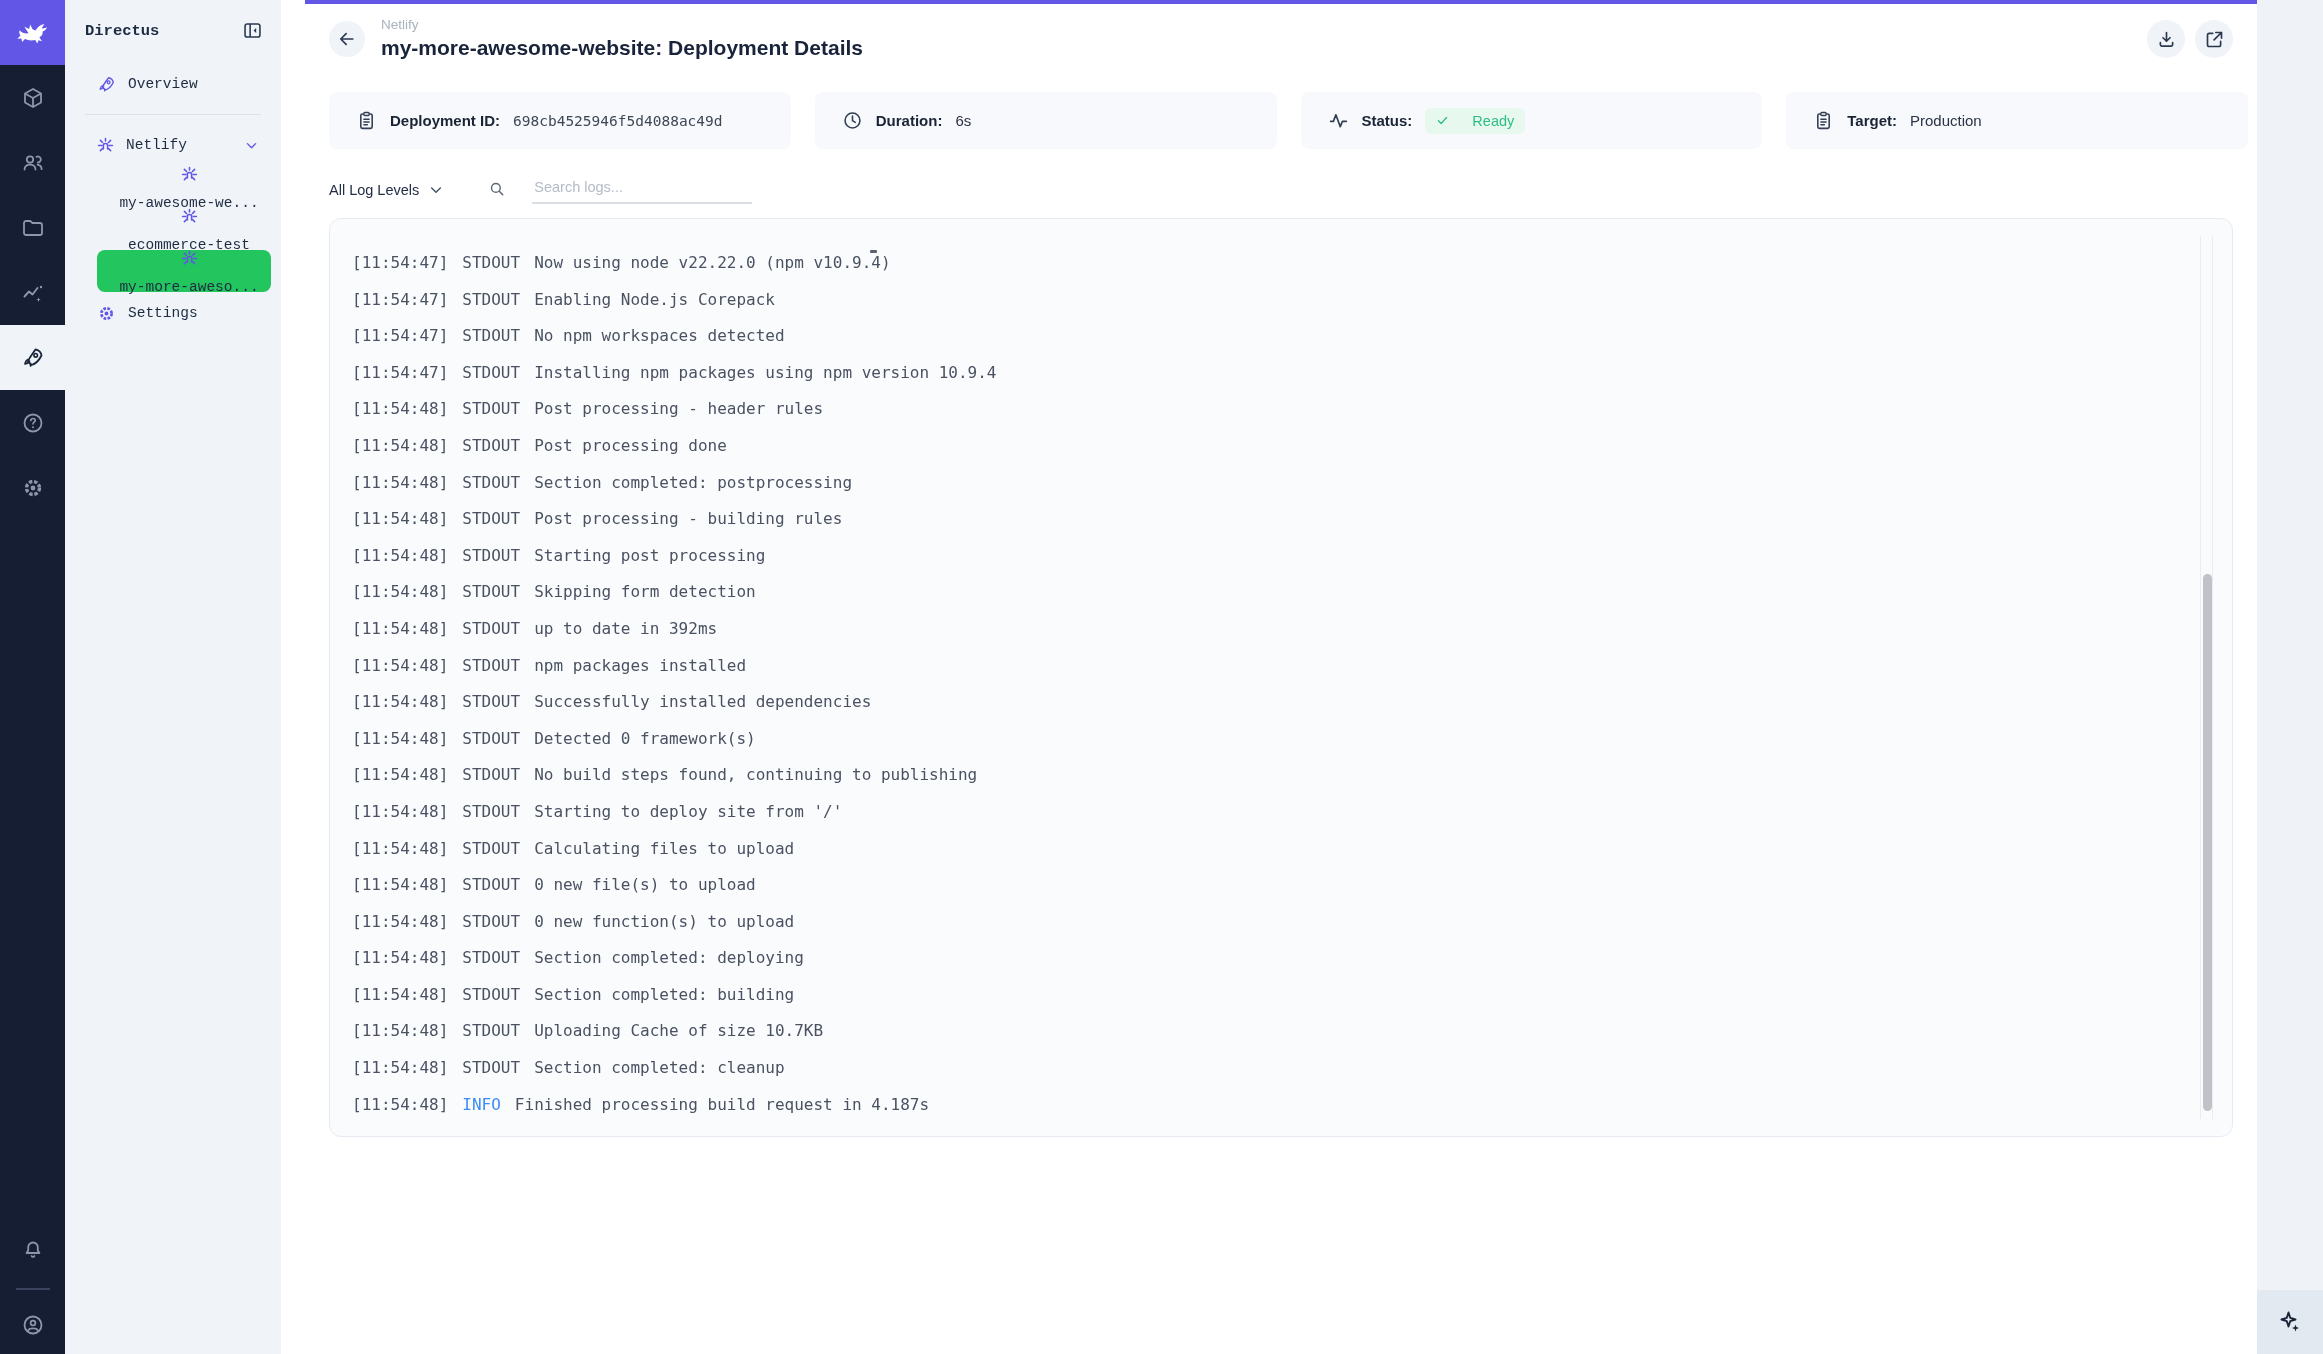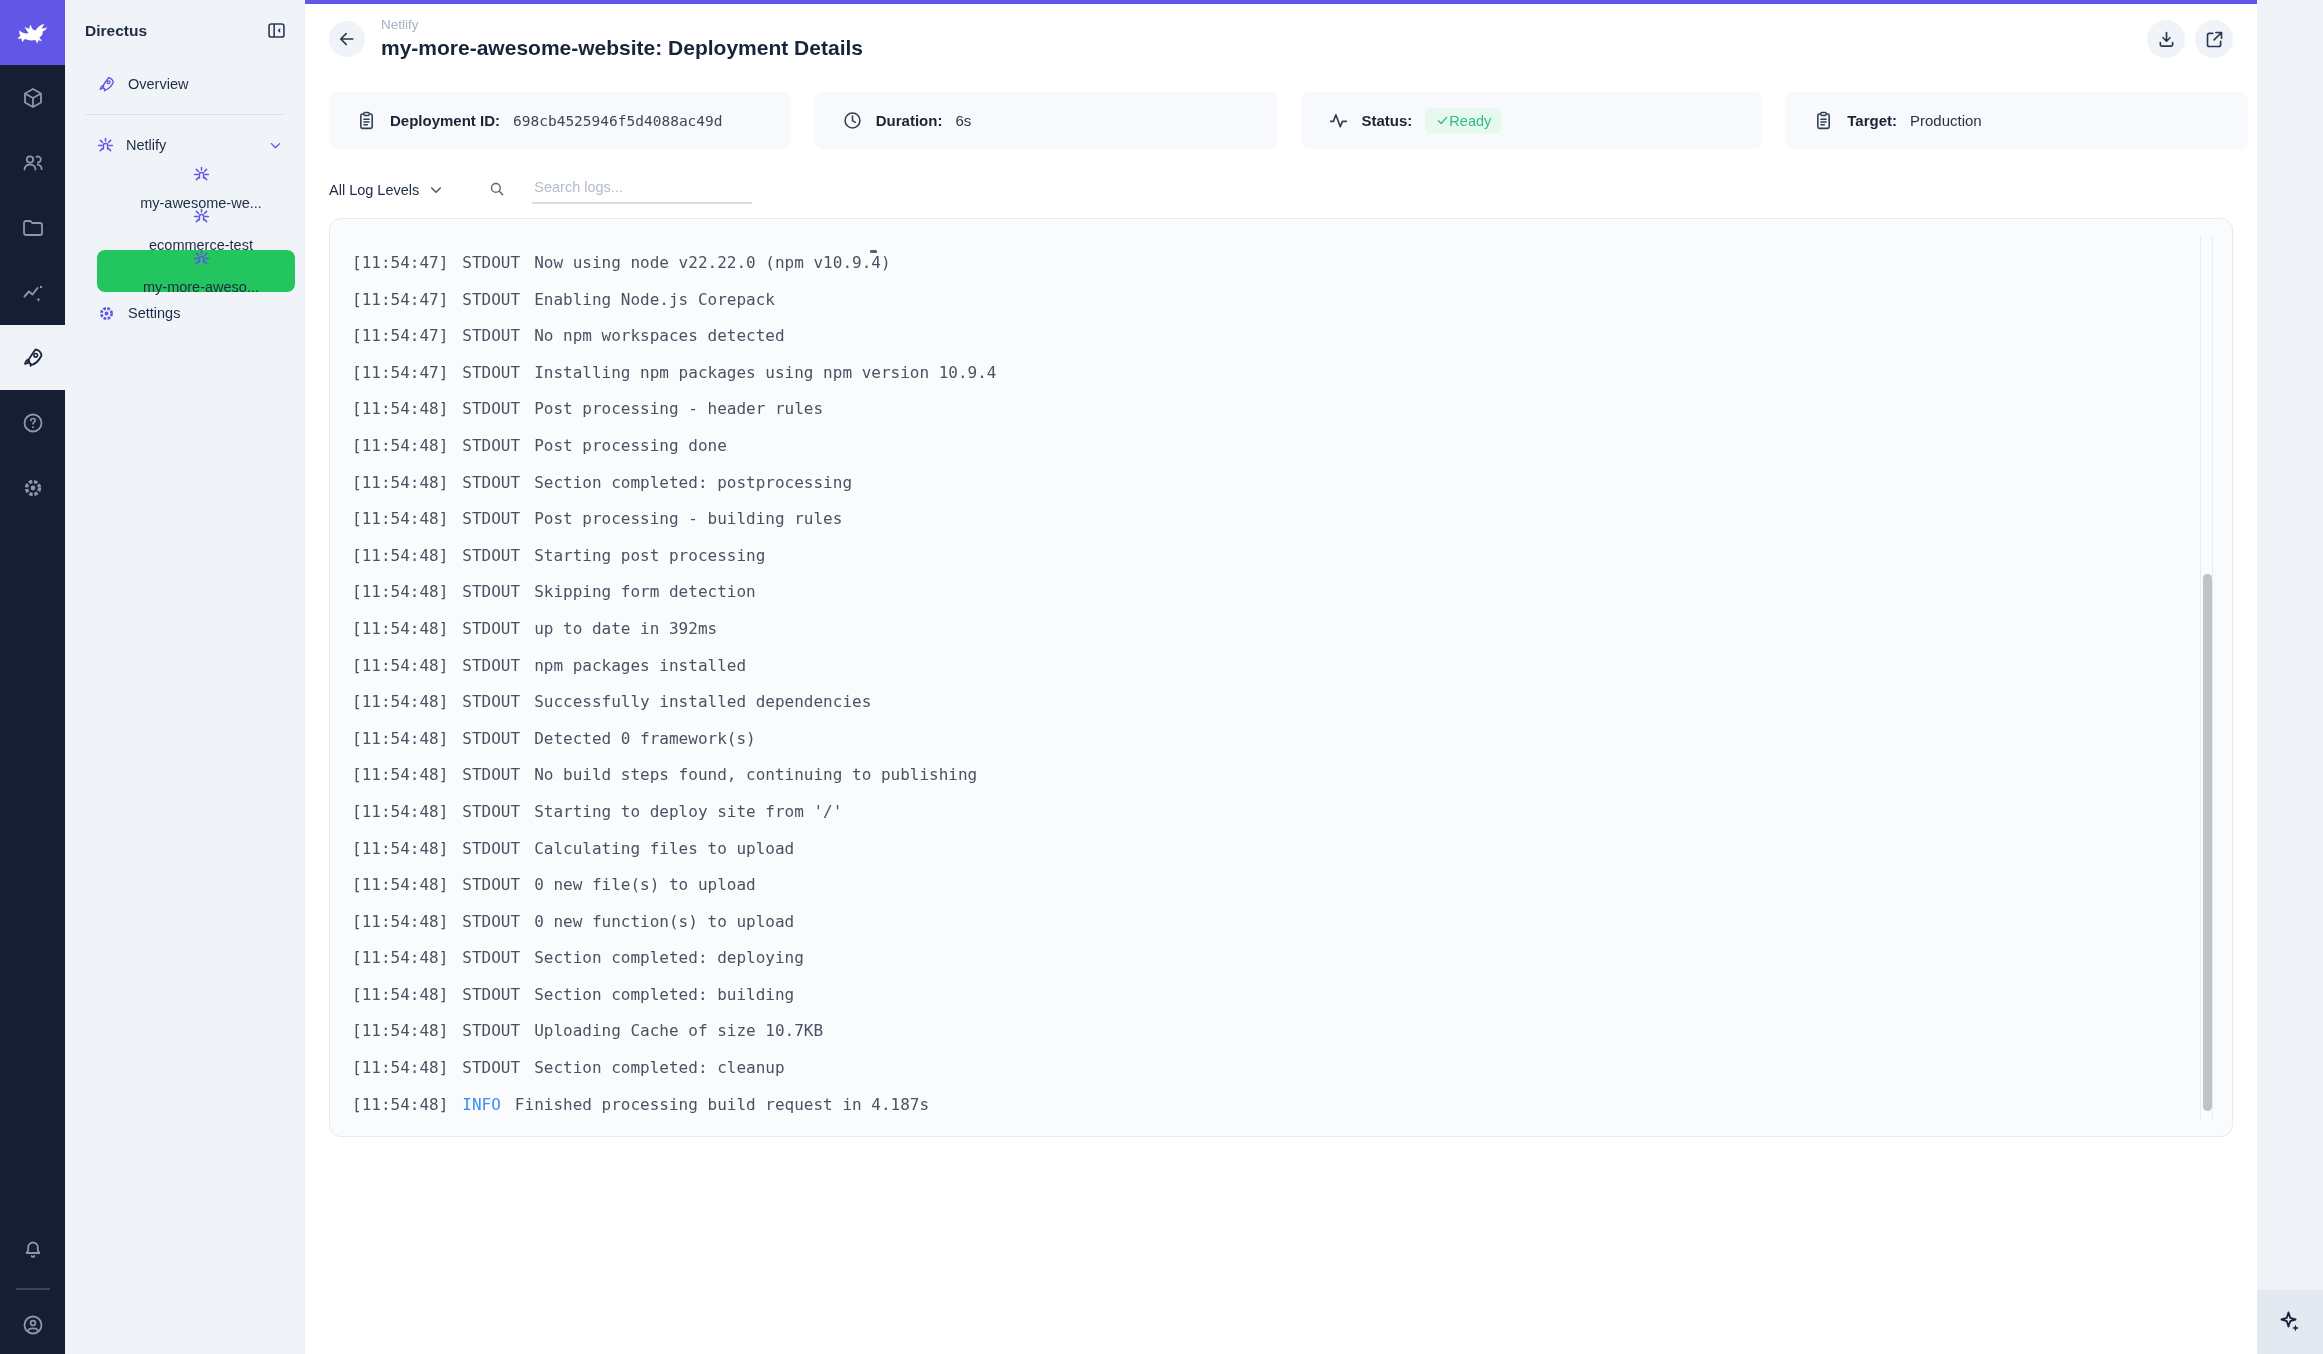--- a/index.html
+++ b/index.html
@@ -17,21 +17,21 @@
 
   
   .module-bar{position:absolute;left:0;top:0;width:65px;height:1354px;background:#151E33;z-index:3;}
   .logo-tile{width:65px;height:65px;background:var(--brand-purple);display:flex;align-items:center;justify-content:center;}
   .module-tile{width:65px;height:65px;display:flex;align-items:center;justify-content:center;color:#8C97AB;cursor:pointer;}
   .module-tile.active{background:#F0F4F9;color:#1B2539;}
   .module-bottom{position:absolute;bottom:0;left:0;width:65px;display:flex;flex-direction:column;align-items:center;}
   .module-divider{width:34px;height:2px;background:#3A445C;margin:6px 0;}
 
   
-  .sidebar{position:absolute;left:65px;top:0;width:240px;height:1354px;background:#F0F4F9;z-index:2;}
+  .sidebar{position:absolute;left:65px;top:0;width:216px;height:1354px;background:#F0F4F9;z-index:2;font-family:Liberation Mono, monospace;}
   .sidebar-header{display:flex;align-items:center;justify-content:space-between;padding:20px 18px 14px 20px;}
   .sidebar-title{font-size:15.5px;font-weight:700;color:#1E2C42;}
   .collapse-btn{color:#2A3850;cursor:pointer;}
   .nav{padding-top:8px;}
   .nav-item{display:flex;align-items:center;height:42px;margin:0 10px;padding-left:22px;border-radius:8px;
             font-size:14.5px;font-weight:500;color:#1E2C42;cursor:pointer;gap:12px;}
   .nav-item.sub{margin-left:32px;padding-left:10px;flex-direction:column;}
   .nav-item.selected{background:#22c55e;}
   .nav-item.divider{height:1px;min-height:1px;background:#DCE2EA;margin:9px 20px;padding:0;border-radius:0;cursor:default;}
   .nav-item .nav-ico{color:var(--brand-purple);flex:0 0 auto;display:flex;}
@@ -51,21 +51,21 @@
   .header-actions{margin-left:auto;display:flex;gap:10px;}
   .action-btn{width:38px;height:38px;border-radius:50%;background:#F0F3F8;display:flex;align-items:center;justify-content:center;color:#2B3950;cursor:pointer;}
 
   
   .cards{position:absolute;top:88px;left:24px;right:9px;display:flex;gap:24px;}
   .card{flex:1;height:57px;background:#F7F9FC;border-radius:8px;display:flex;align-items:center;padding:0 27px;gap:13px;}
   .card-ico{color:#333F52;flex:0 0 auto;display:flex;}
   .card-label{font-size:15px;font-weight:600;color:#1B2435;}
   .card-value{font-size:15px;color:#2A3345;}
   .card-value.mono{font-family:"DejaVu Sans Mono",monospace;font-size:14.5px;color:#3F4756;}
-  .badge{display:inline-flex;align-items:center;gap:0;background:#E7F8EF;color:var(--status-green);
+  .badge{display:inline-flex;align-items:center;gap:23px;background:#E7F8EF;color:var(--status-green);
          border-radius:6px;padding:5px 11px;font-size:14.5px;font-weight:500;}
   .badge svg{color:var(--status-green);}
 
   
   .filters{position:absolute;top:166px;left:24px;display:flex;align-items:flex-end;gap:44px;height:34px;}
   .level-dropdown{display:flex;align-items:center;gap:9px;font-size:14.5px;font-weight:500;color:#232F45;cursor:pointer;padding-bottom:6px;}
   .level-dropdown .chev{color:#4A5568;}
   .search{display:flex;align-items:flex-end;gap:26px;}
   .search-ico{color:#5E6878;padding-bottom:6px;}
   .search input{border:none;outline:none;background:transparent;border-bottom:2px solid #D9DEE5;

